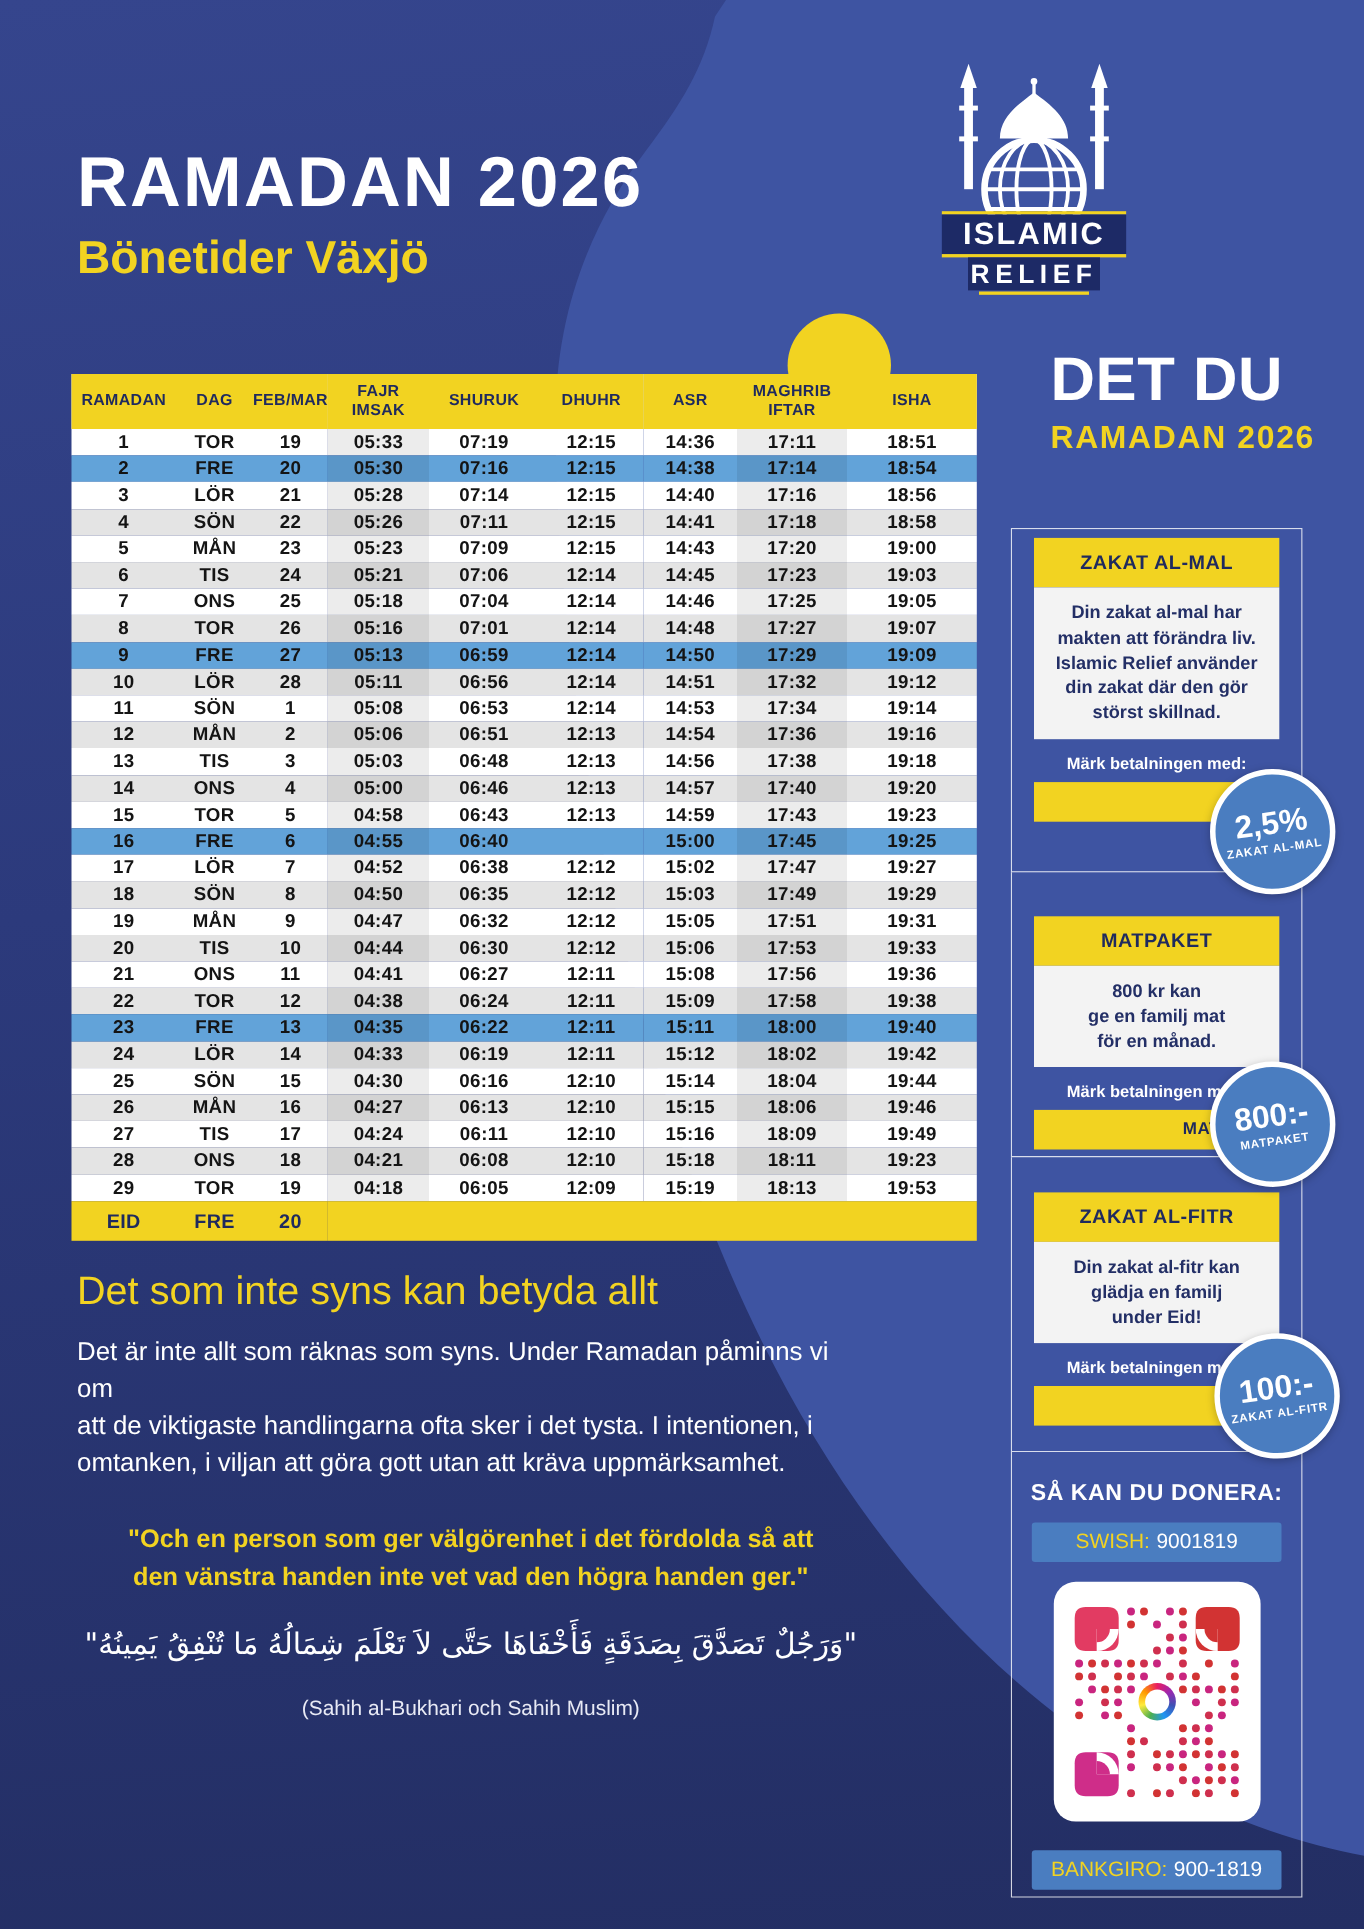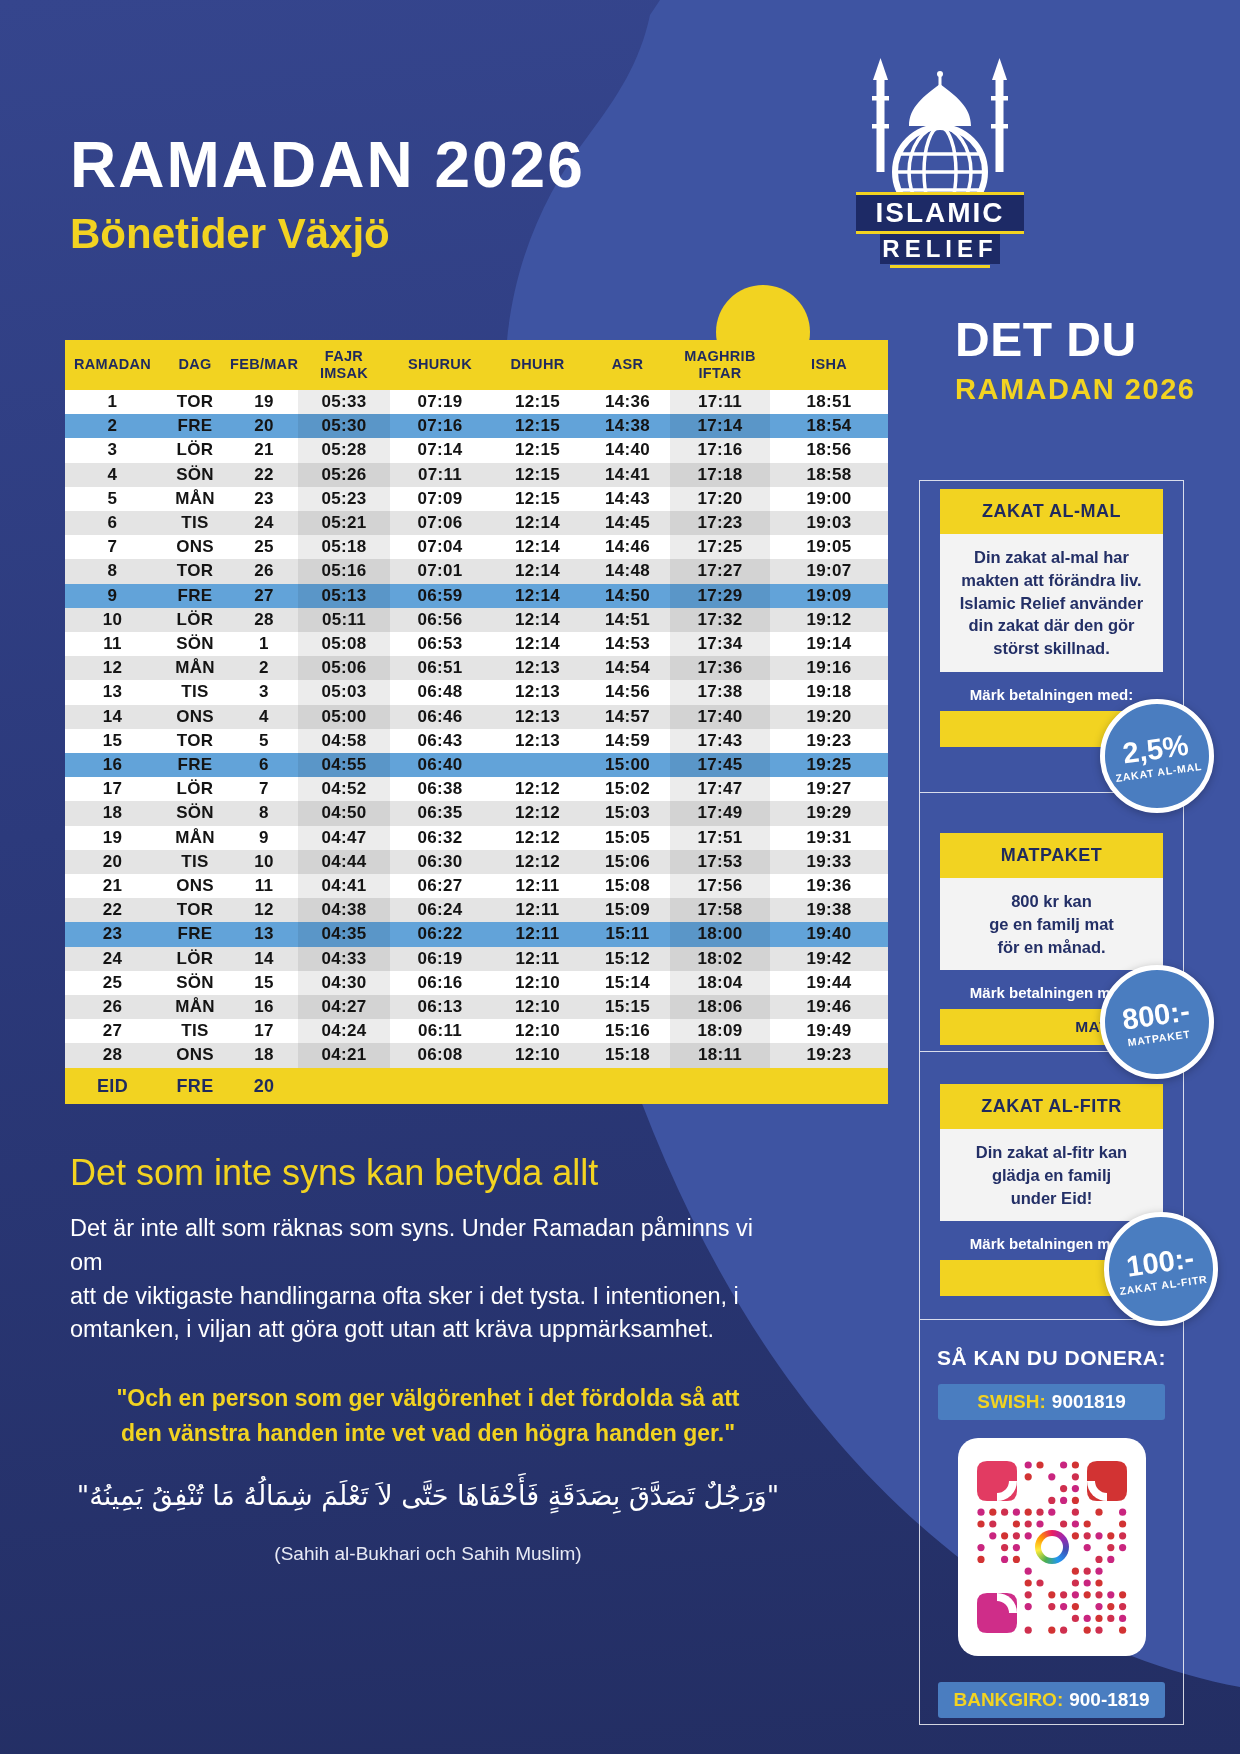--- a/index.html
+++ b/index.html
@@ -33,21 +33,21 @@
   #prayer-table td{height:24.2px;line-height:24.2px;padding:0;text-align:center;
     font-size:17px;font-weight:700;color:#141414;letter-spacing:.3px;}
   #prayer-table tr{background:#fff;}
   #prayer-table tr.alt{background:#e4e4e4;}
   #prayer-table tr.fri{background:var(--friday);}
   #prayer-table td.shade{background:rgba(0,0,0,0.075);}
   #prayer-table tr.eid{background:var(--yellow);}
   #prayer-table tr.eid td{color:var(--navy);height:36px;line-height:36px;font-size:18px;}
   
   #campaign{position:absolute;left:955px;top:314px;z-index:2;}
-  .camp-line{color:#fff;font-size:48px;font-weight:800;line-height:1.1;letter-spacing:.5px;}
+  .camp-line{color:#fff;font-size:56px;font-weight:800;line-height:1.1;letter-spacing:.5px;}
   #campaign-sub{color:var(--yellow);font-size:29px;font-weight:700;letter-spacing:1.5px;margin-top:6px;}
   
   .panel{position:absolute;left:919px;width:265px;border:1.5px solid rgba(255,255,255,.8);
     box-sizing:border-box;z-index:2;}
   .panel + .panel{border-top:none;}
   .card{margin:0 20px;}
   .card-title{background:var(--yellow);color:var(--navy);font-weight:800;font-size:18px;
     text-align:center;padding:12px 2px;letter-spacing:.5px;}
   .card-body{background:#f3f3f3;color:#232f66;font-weight:700;font-size:16.5px;line-height:1.38;
     text-align:center;padding:12px 8px;white-space:pre-line;}
@@ -58,21 +58,21 @@
   .badge{position:absolute;width:114px;height:114px;border-radius:50%;background:var(--badge-blue);
     border:5px solid #fff;box-sizing:border-box;z-index:3;display:flex;align-items:center;
     justify-content:center;box-shadow:0 2px 8px rgba(0,0,0,.25);}
   .badge-inner{transform:rotate(-8deg);text-align:center;color:#fff;}
   .badge-value{font-size:29px;font-weight:800;line-height:1;}
   .badge-label{font-size:10.5px;font-weight:800;letter-spacing:.8px;margin-top:2px;}
   
   #donate-title{color:#fff;font-size:21px;font-weight:800;text-align:center;margin-top:26px;
     letter-spacing:.5px;}
   .pay-button{background:var(--badge-blue);margin:14px 18px 0 18px;padding:7px 0;text-align:center;
-    font-size:19px;font-weight:700;border-radius:3px;}
+    font-size:19px;font-weight:400;border-radius:3px;}
   .pay-label{color:var(--yellow);}
   .pay-number{color:#fff;margin-left:6px;}
   #qr-card{margin:18px auto 0 auto;width:188px;height:218px;background:#fff;border-radius:20px;
     position:relative;display:flex;align-items:center;justify-content:center;}
   #swirl{position:absolute;left:77px;top:92px;width:34px;height:34px;border-radius:50%;
     background:conic-gradient(#e91e63,#9c27b0,#3f51b5,#2196f3,#4caf50,#ffeb3b,#ff9800,#e91e63);}
   #swirl::after{content:"";position:absolute;left:6px;top:6px;width:22px;height:22px;
     border-radius:50%;background:#fff;}
   #bankgiro-row{margin-top:26px;}
   
@@ -471,20 +471,31 @@
         <tr class="alt">
           <td>28</td>
           <td>ONS</td>
           <td>18</td>
           <td class="shade">04:21</td>
           <td>06:08</td>
           <td>12:10</td>
           <td>15:18</td>
           <td class="shade">18:11</td>
           <td>19:23</td>
+        </tr>
+        <tr>
+          <td>29</td>
+          <td>TOR</td>
+          <td>19</td>
+          <td class="shade">04:18</td>
+          <td>06:05</td>
+          <td>12:09</td>
+          <td>15:19</td>
+          <td class="shade">18:13</td>
+          <td>19:53</td>
         </tr>
         <tr class="eid">
           <td>EID</td>
           <td>FRE</td>
           <td>20</td>
           <td colspan="6"></td>
         </tr>
       </tbody>
   </table>
 

